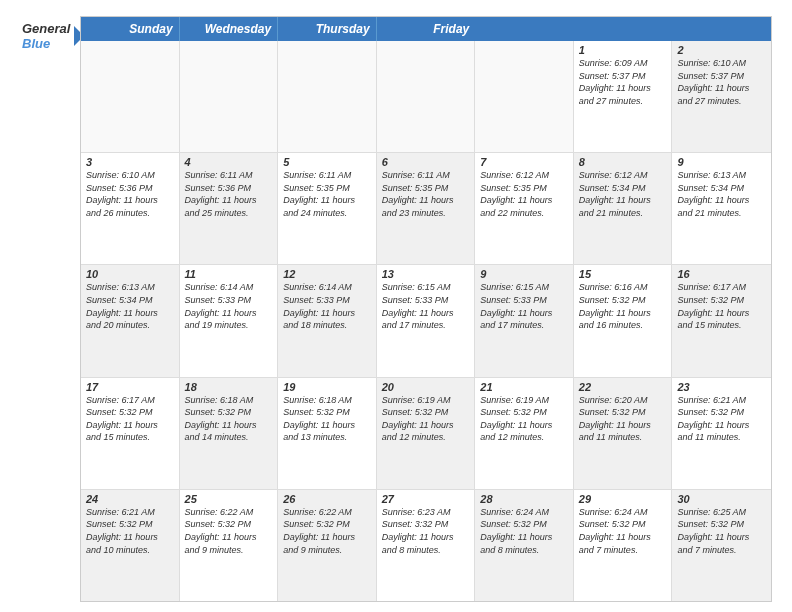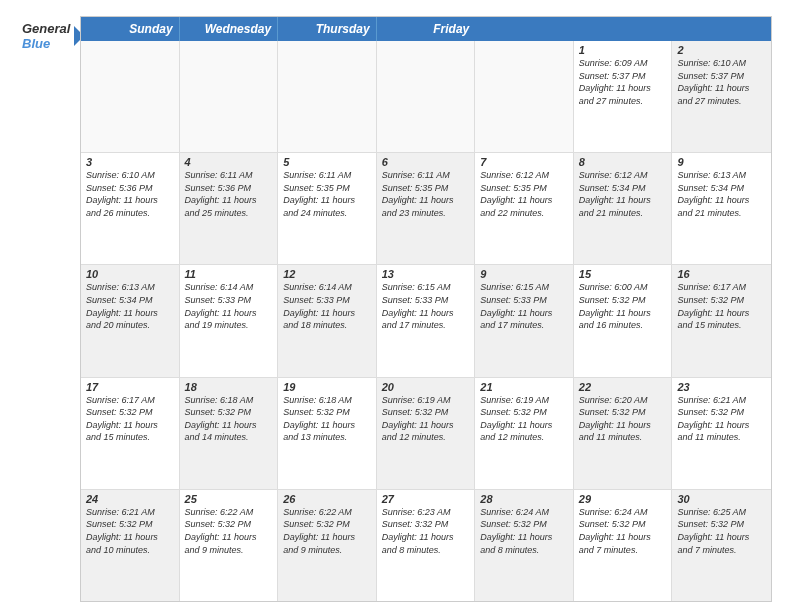--- a/index.html
+++ b/index.html
@@ -211,21 +211,21 @@
 Daylight: 11 hours and 17 minutes.</div>
           </div>
           <div class="cal-cell shaded">
             <div class="day-num">9</div>
             <div class="cell-info" style="white-space: pre-line;">Sunrise: 6:15 AM
 Sunset: 5:33 PM
 Daylight: 11 hours and 17 minutes.</div>
           </div>
           <div class="cal-cell">
             <div class="day-num">15</div>
-            <div class="cell-info" style="white-space: pre-line;">Sunrise: 6:00 AM
+            <div class="cell-info" style="white-space: pre-line;">Sunrise: 6:16 AM
 Sunset: 5:32 PM
 Daylight: 11 hours and 16 minutes.</div>
           </div>
           <div class="cal-cell shaded">
             <div class="day-num">16</div>
             <div class="cell-info" style="white-space: pre-line;">Sunrise: 6:17 AM
 Sunset: 5:32 PM
 Daylight: 11 hours and 15 minutes.</div>
           </div>
         </div>

